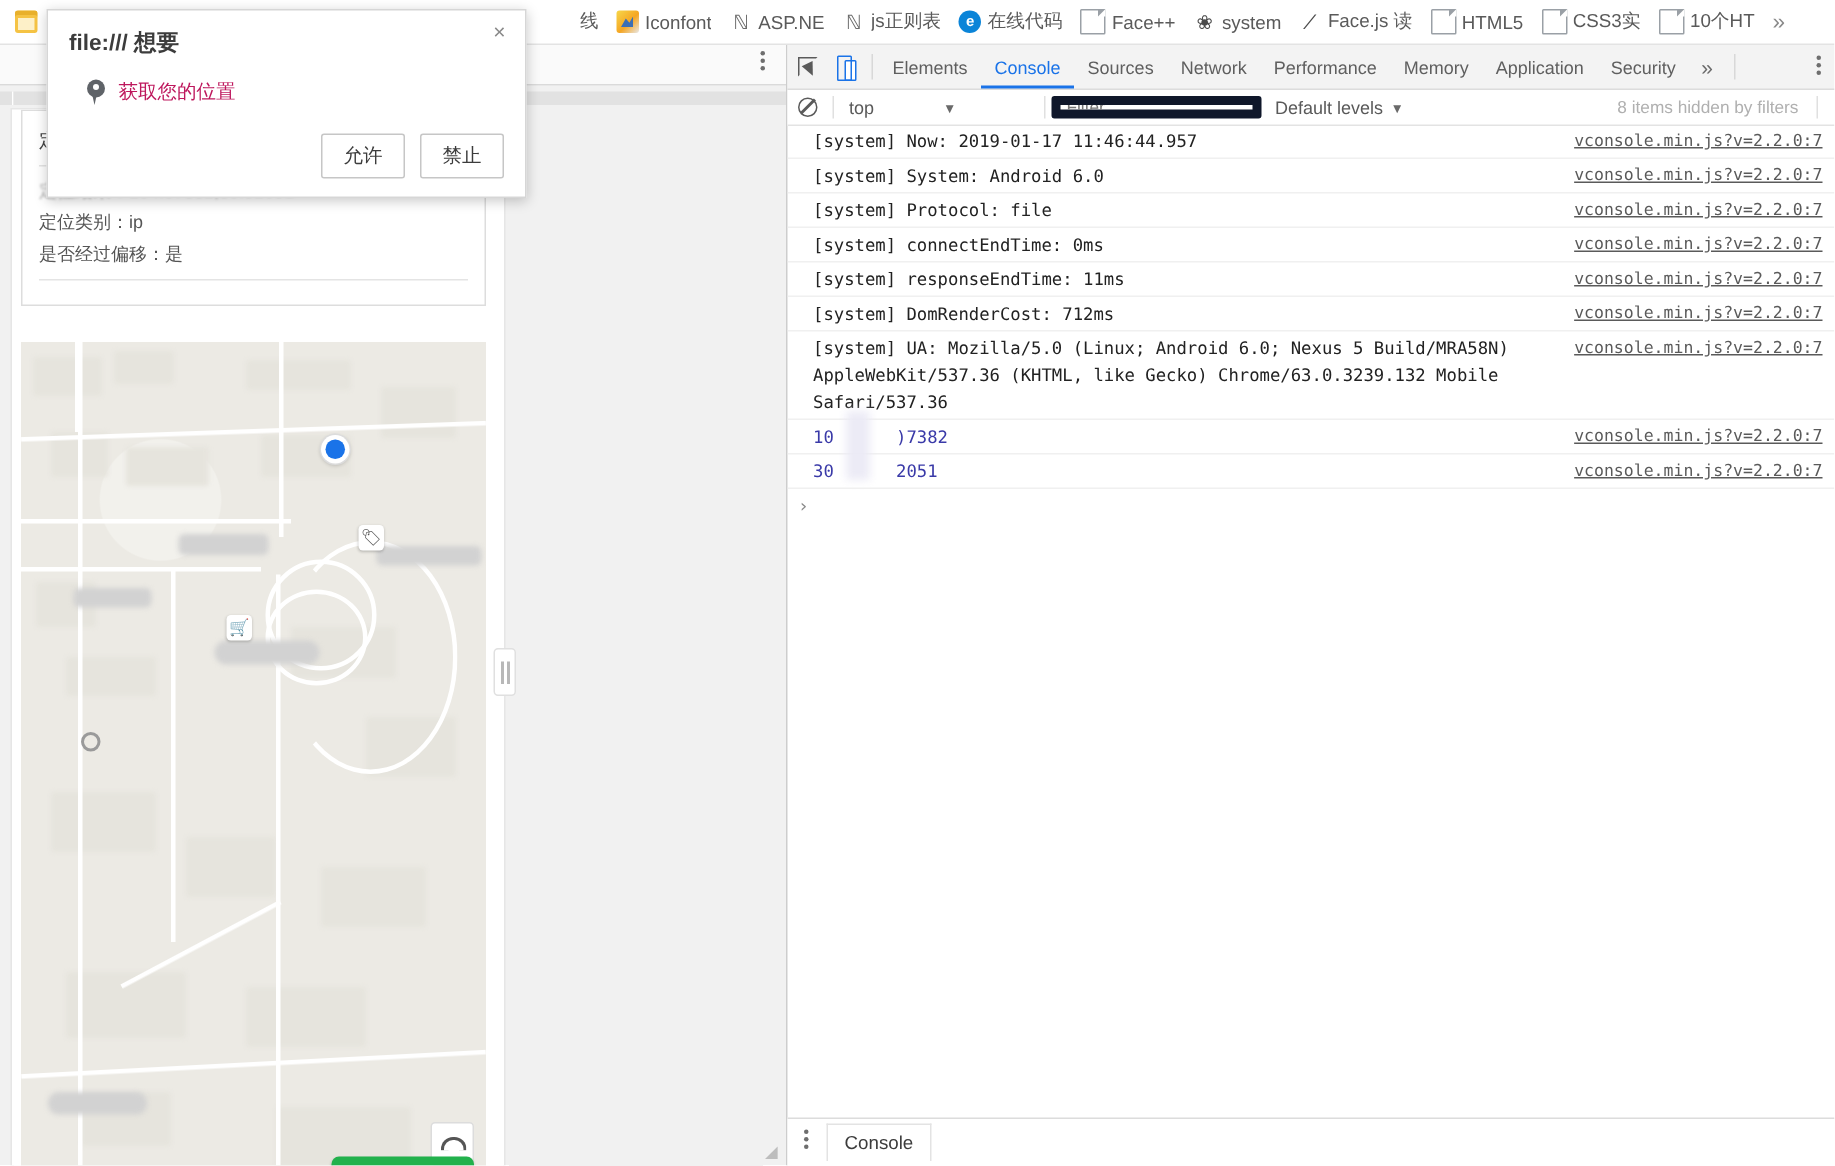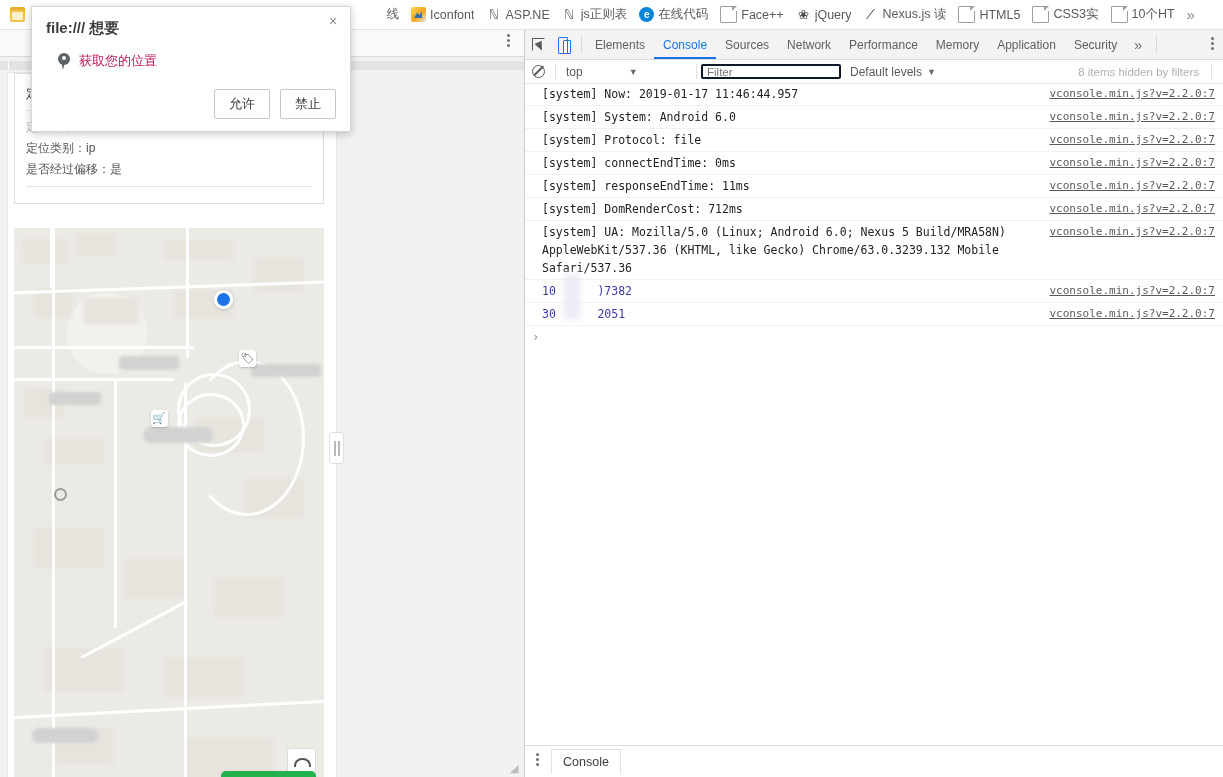--- a/index.html
+++ b/index.html
@@ -126,21 +126,21 @@
   .dt-filterbar{position:relative;height:23px;border-bottom:1px solid #e3e3e3;display:flex;
                 align-items:center;background:#fff;font-size:12px;color:#5a5a5a;}
   .ic-clear{width:26px;height:22px;position:relative;flex:0 0 26px;}
   .ic-clear:after{content:"";position:absolute;left:7px;top:4px;width:11px;height:11px;
       border:1.5px solid #5a5a5a;border-radius:50%;}
   .ic-clear:before{content:"";position:absolute;left:7px;top:9.3px;width:13px;height:1.5px;
       background:#5a5a5a;transform:rotate(-45deg);}
   .ctx-sel{display:flex;align-items:center;gap:46px;padding:0 6px;min-width:120px;}
   .caret{font-size:9px;color:#6a6a6a;}
   .vline{width:1px;height:15px;background:#e0e0e0;margin:0 4px;}
-  .filter-input{width:140px;height:15px;border:2px solid #0f172a;border-radius:2px;
+  .filter-input{width:140px;height:15px;border:6px solid #0f172a;border-radius:2px;
                 font-size:11.5px;color:#8b8b8b;padding:1px 4px;background:#fff;
                 box-sizing:border-box;line-height:13px;}
   .levels{display:flex;align-items:center;gap:5px;margin-left:9px;}
   .hiddenmsg{position:absolute;right:24px;font-size:11.5px;color:#b0b0b0;}
   .hiddenbar{position:absolute;right:11px;width:1px;height:15px;background:#e0e0e0;}
 
   .dt-console{position:absolute;left:0;right:0;top:53px;bottom:32px;overflow:hidden;
               font-family:"DejaVu Sans Mono","Liberation Mono",monospace;font-size:11.5px;}
   .logrow{position:relative;border-bottom:1px solid #f0f0f0;padding:2px 0 2px 17px;
           min-height:14px;color:#222;line-height:18px;}
@@ -398,25 +398,25 @@
     <span class="bm">
       <span class="bmicon ic-e">e</span>
       <span class="bmlabel">在线代码</span>
     </span>
     <span class="bm">
       <span class="bmicon ic-page"></span>
       <span class="bmlabel">Face++</span>
     </span>
     <span class="bm">
       <span class="bmicon ic-jq">❀</span>
-      <span class="bmlabel">jQuery</span>
+      <span class="bmlabel">system</span>
     </span>
     <span class="bm">
       <span class="bmicon ic-exif">⁄</span>
-      <span class="bmlabel">Nexus.js 读</span>
+      <span class="bmlabel">Face.js 读</span>
     </span>
     <span class="bm">
       <span class="bmicon ic-page"></span>
       <span class="bmlabel">HTML5</span>
     </span>
     <span class="bm">
       <span class="bmicon ic-page"></span>
       <span class="bmlabel">CSS3实</span>
     </span>
     <span class="bm">

